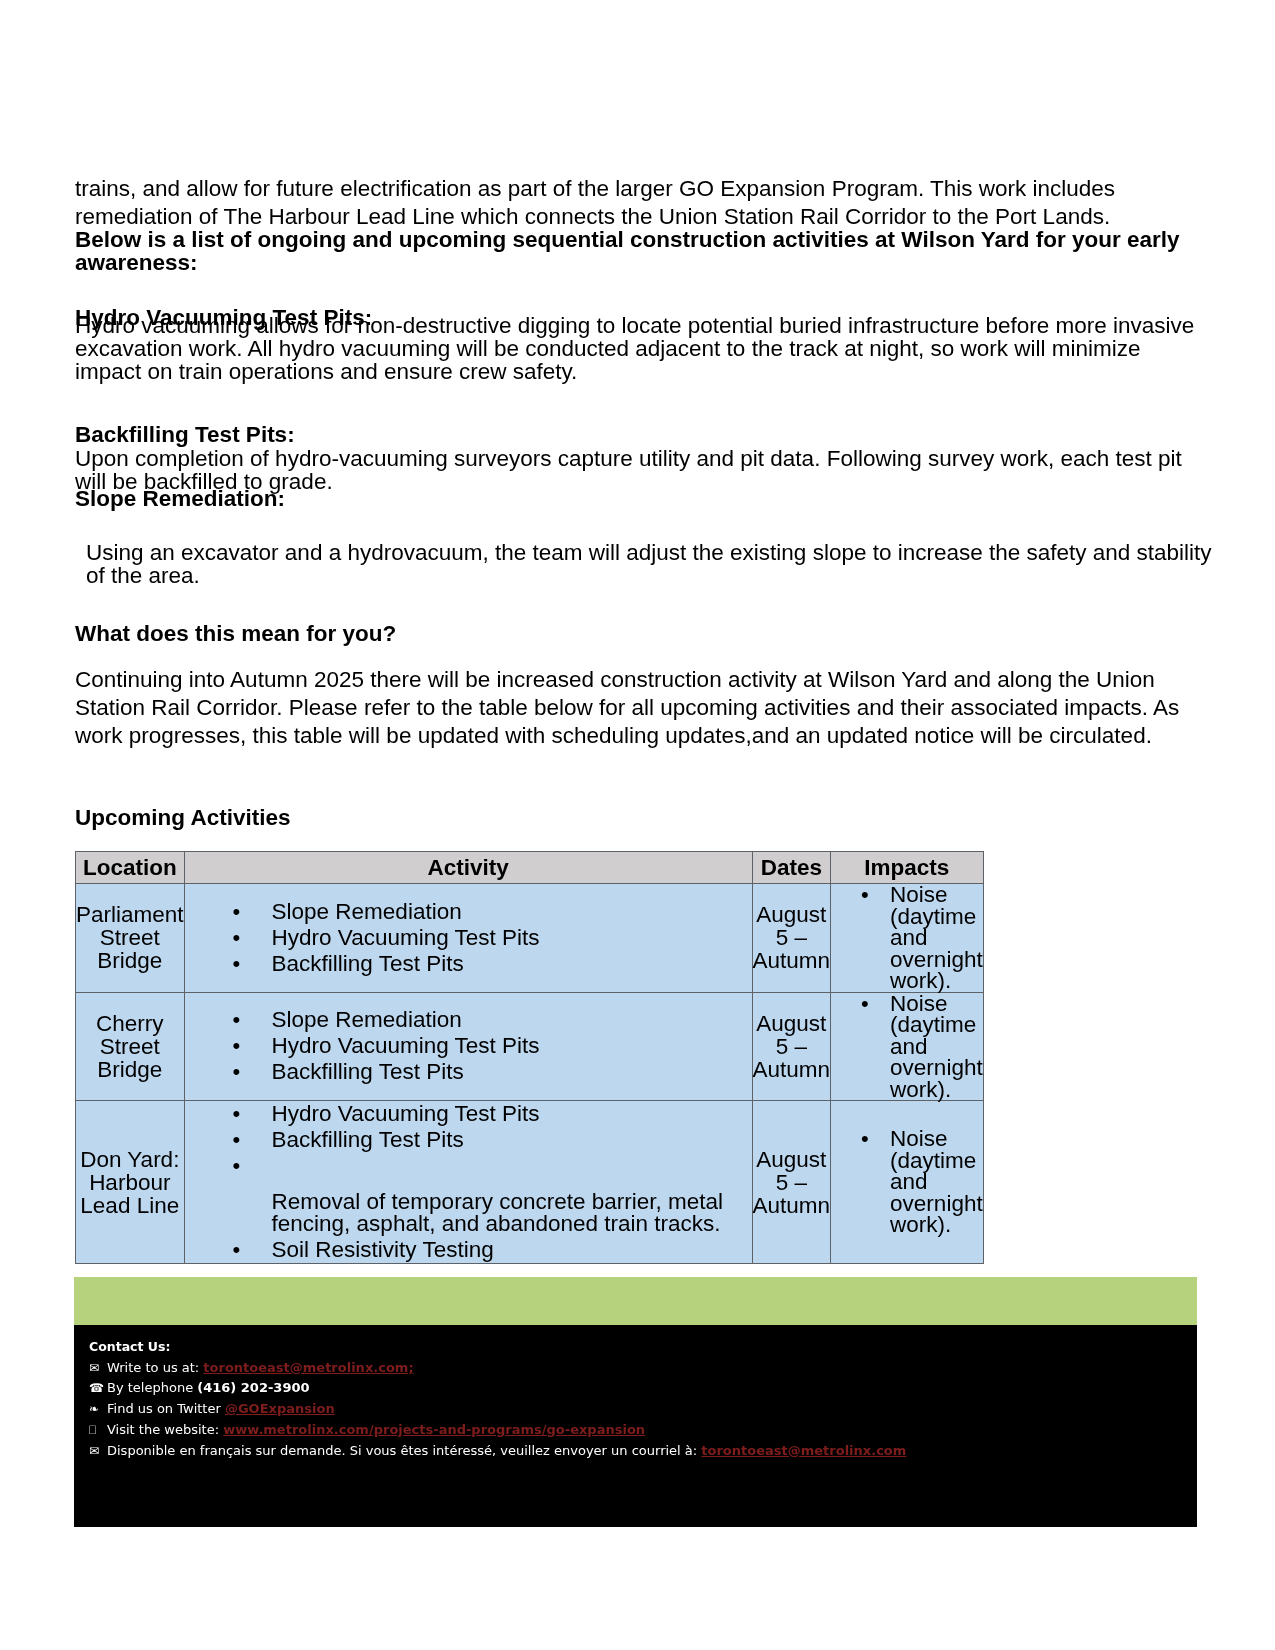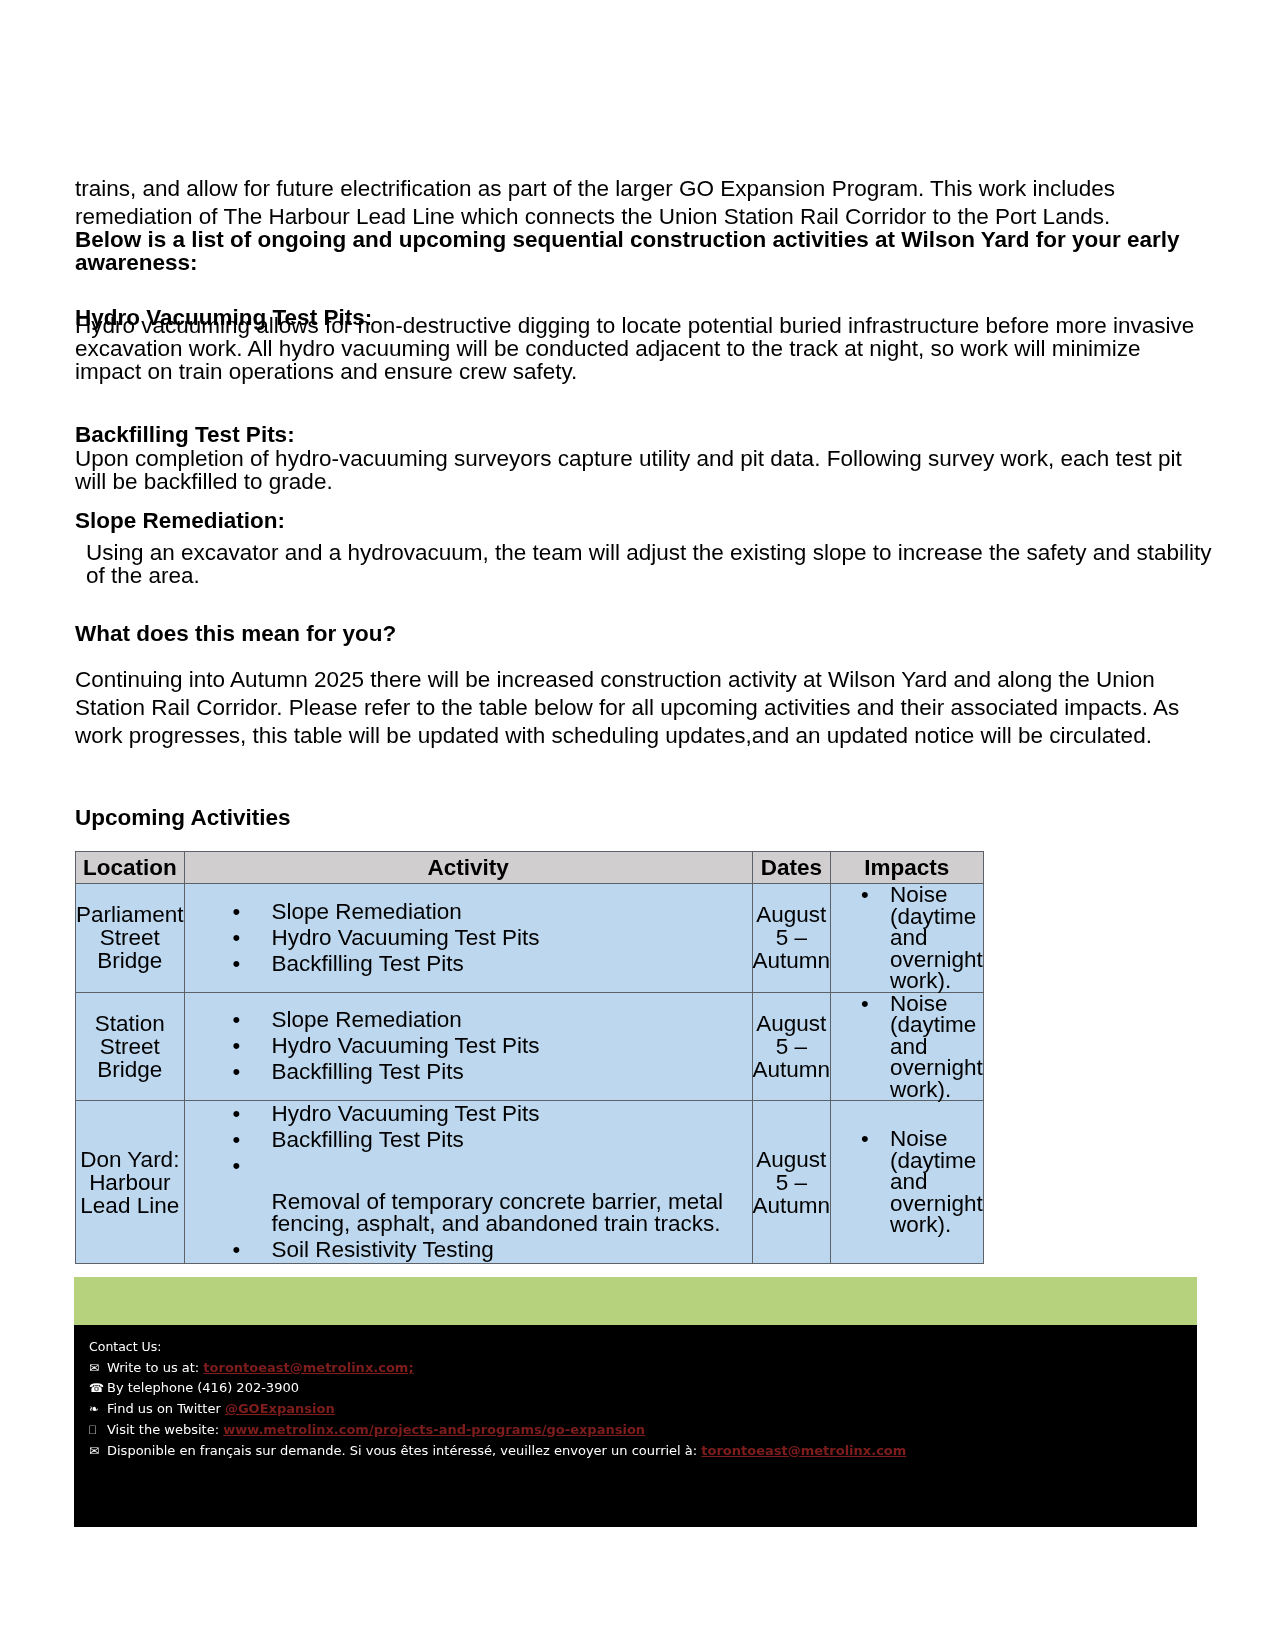--- a/index.html
+++ b/index.html
@@ -30,35 +30,35 @@
     .r3 td { height: 128px; }
 
     
     .green { left: 74px; top: 1277px; width: 1123px; height: 48px; background: #b7d27d; }
     .black { left: 74px; top: 1325px; width: 1123px; height: 202px; background: #000; }
     .footer-text { left: 89px; top: 1337px; color: #fff; font-family: "DejaVu Sans", sans-serif;
                    font-size: 13px; line-height: 20.7px; }
     .footer-text .row { white-space: nowrap; }
     .footer-text .ico { display: inline-block; width: 18px; text-align: left; font-size: 12px; }
     .footer-text a { color: #7f1d1d; font-weight: bold; text-decoration: underline; }
-    .footer-text .strong { font-weight: normal; }
+    .footer-text .strong { font-weight: bold; }
   </style>
 </head>
 <body>
 
 <p class="abs p" style="top:175px;">trains, and allow for future electrification as part of the larger GO Expansion Program.  This work includes remediation of The Harbour Lead Line which connects the Union Station Rail Corridor to the Port Lands.</p>
 <p class="abs p b tight" style="top:228px;">Below is a list of ongoing and upcoming sequential construction activities at Wilson Yard for your early awareness:</p>
 
 <h3 class="abs h" style="top:306px;">Hydro Vacuuming Test Pits:</h3>
 <p class="abs p tight" style="top:314px;">Hydro vacuuming allows for non-destructive digging to locate potential buried infrastructure before more invasive excavation work. All hydro vacuuming will be conducted adjacent to the track at night, so work will minimize impact on train operations and ensure crew safety.</p>
 
 <h3 class="abs h" style="top:423px;">Backfilling Test Pits:</h3>
 <p class="abs p tight" style="top:447px;">Upon completion of hydro-vacuuming surveyors capture utility and pit data. Following survey work, each test pit will be backfilled to grade.</p>
 
-<h3 class="abs h" style="top:509px;text-align:center;">Slope Remediation:</h3>
+<h3 class="abs h" style="top:487px;text-align:center;">Slope Remediation:</h3>
 <p class="abs p tight" style="top:541px;margin-left:11px;">Using an excavator and a hydrovacuum, the team will adjust the existing slope to increase the safety and stability of the area.</p>
 
 <h3 class="abs h" style="top:622px;">What does this mean for you?</h3>
 <p class="abs p" style="top:666px;">Continuing into Autumn 2025 there will be increased construction activity at Wilson Yard and along the Union Station Rail Corridor. Please refer to the table below for all upcoming activities and their associated impacts. As work progresses, this table will be updated with scheduling updates,and an updated notice will be circulated.</p>
 
 <h3 class="abs h" style="top:806px;">Upcoming Activities</h3>
 
 <table class="acts">
   <colgroup>
     <col style="width:163px">
@@ -92,21 +92,21 @@
         <div>Autumn</div>
       </td>
       <td class="imp">
         <ul>
             <li>Noise (daytime and overnight work).</li>
           </ul>
       </td>
     </tr>
     <tr class="r2">
       <td class="loc">
-        <div>Station</div>
+        <div>Cherry</div>
         <div>Street Bridge</div>
       </td>
       <td class="act">
         <ul>
           <li><span class="lines">Slope Remediation</span></li>
           <li><span class="lines">Hydro Vacuuming Test Pits</span></li>
           <li><span class="lines">Backfilling Test Pits</span></li>
         </ul>
       </td>
       <td class="dates">

